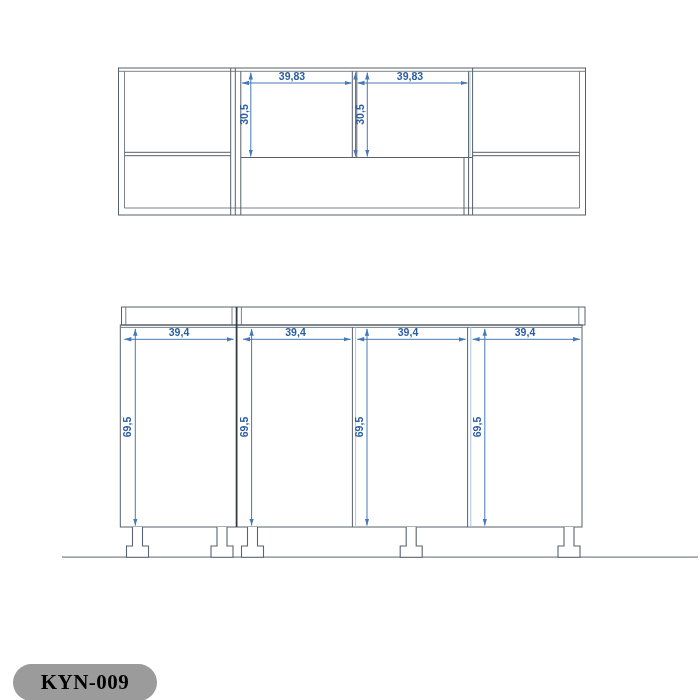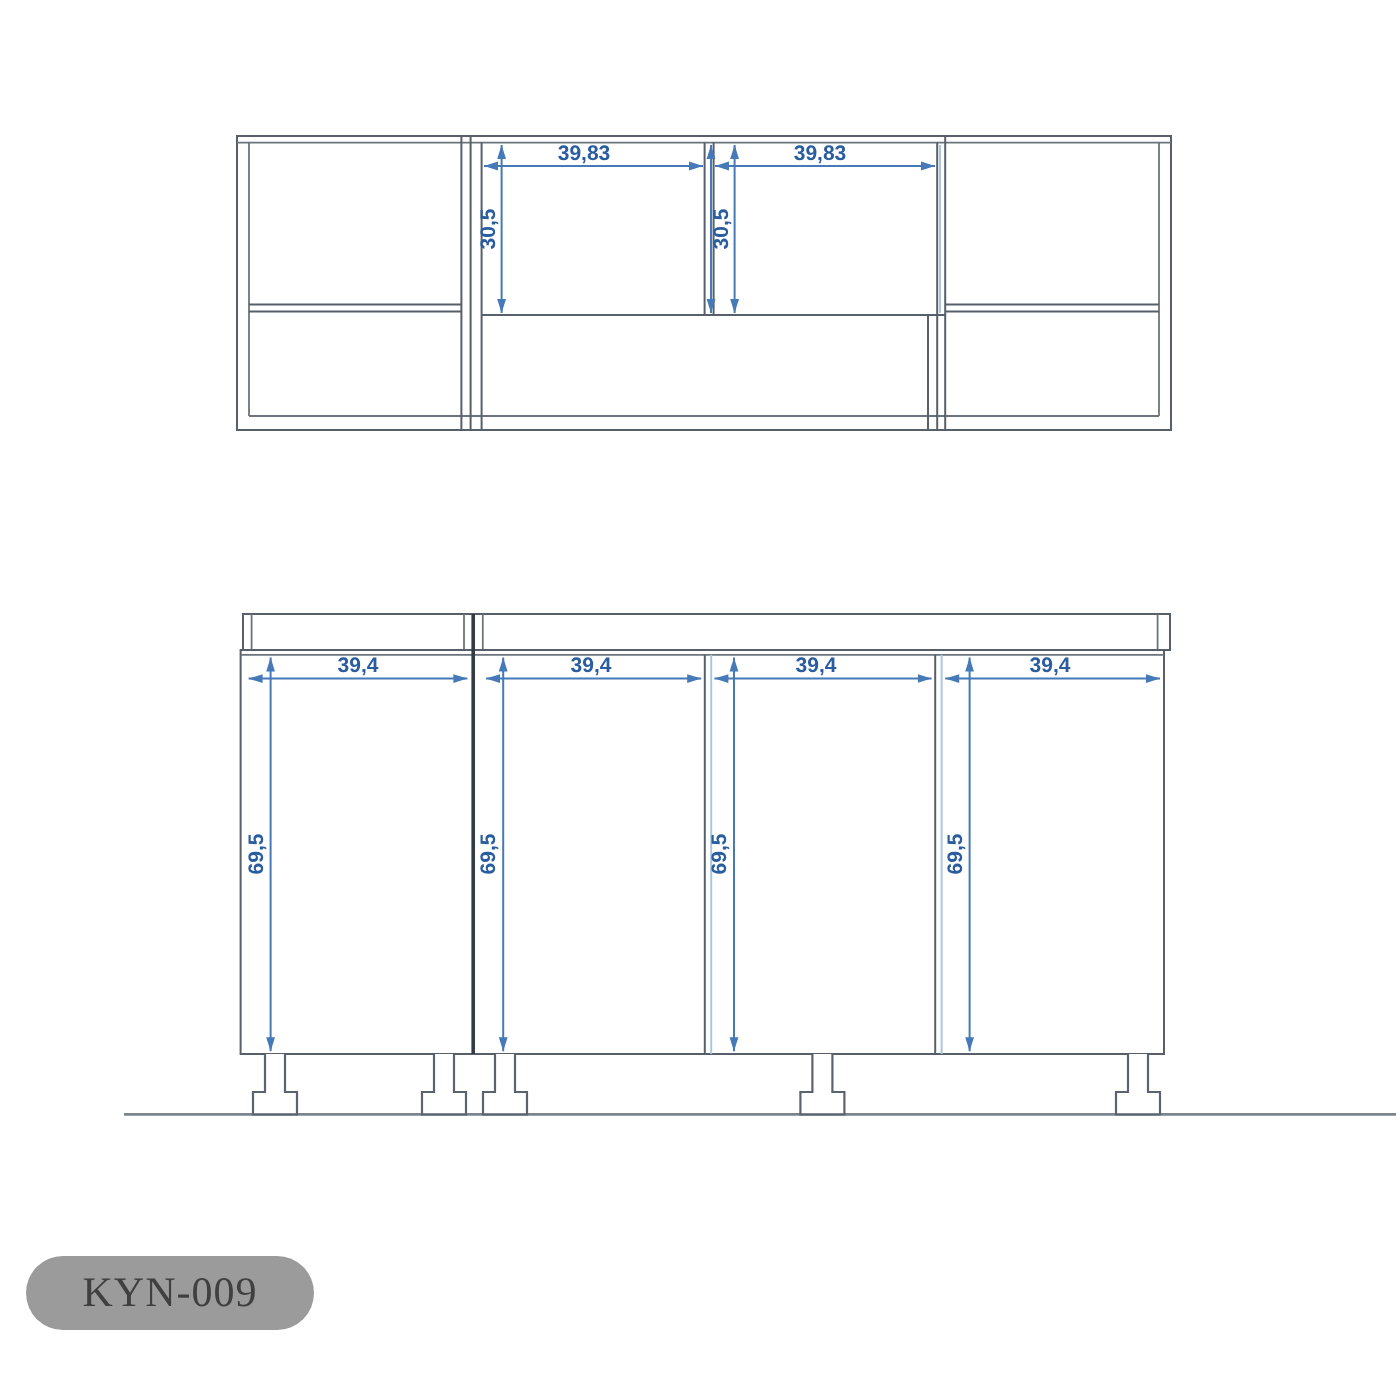--- a/index.html
+++ b/index.html
@@ -11,25 +11,25 @@
   .drawing-svg{position:absolute;left:0;top:0;}
   .struct{stroke:#57606a;stroke-width:1;fill:none;}
   .struct-thin{stroke:#6b747d;stroke-width:0.9;fill:none;}
   .junction{stroke:#333c44;stroke-width:1.8;fill:none;}
   .dimline{stroke:#4579b8;stroke-width:1;fill:none;}
   .extline{stroke:#a9c7e2;stroke-width:1;fill:none;}
   .leg{stroke:#5a646e;stroke-width:1.1;fill:#ffffff;}
   .ground{stroke:#7c848c;stroke-width:1.3;fill:none;}
   .dim-label{font:700 10.5px "Liberation Sans",sans-serif;fill:#2a5d9f;}
   .product-pill{
-    position:absolute;left:13px;top:628px;width:144px;height:37px;
+    position:absolute;left:13px;top:664px;width:144px;height:37px;
     background:#9b9b9b;border-radius:18.5px;
     display:flex;align-items:center;justify-content:center;
-    font-family:"Liberation Serif",serif;font-weight:400;font-size:21px;
-    letter-spacing:0.5px;color:#404040;
+    font-family:"Liberation Serif",serif;font-weight:700;font-size:21px;
+    letter-spacing:0.5px;color:#000000;
   }
 </style>
 </head>
 <body>
 
 <div class="canvas">
 
   <svg class="drawing-svg" width="700" height="700" viewBox="0 0 700 700">
     <defs>
       <marker id="ae" markerUnits="userSpaceOnUse" markerWidth="8" markerHeight="6" refX="7" refY="2.9" orient="auto">

